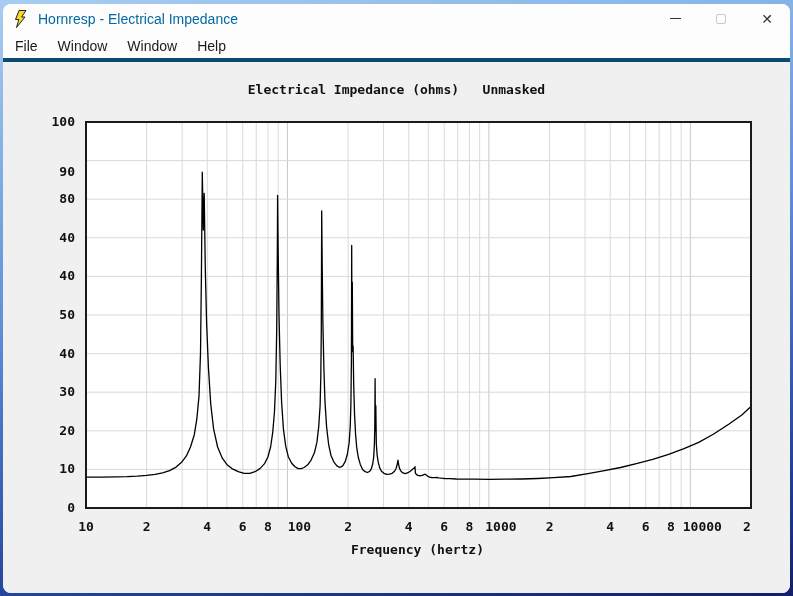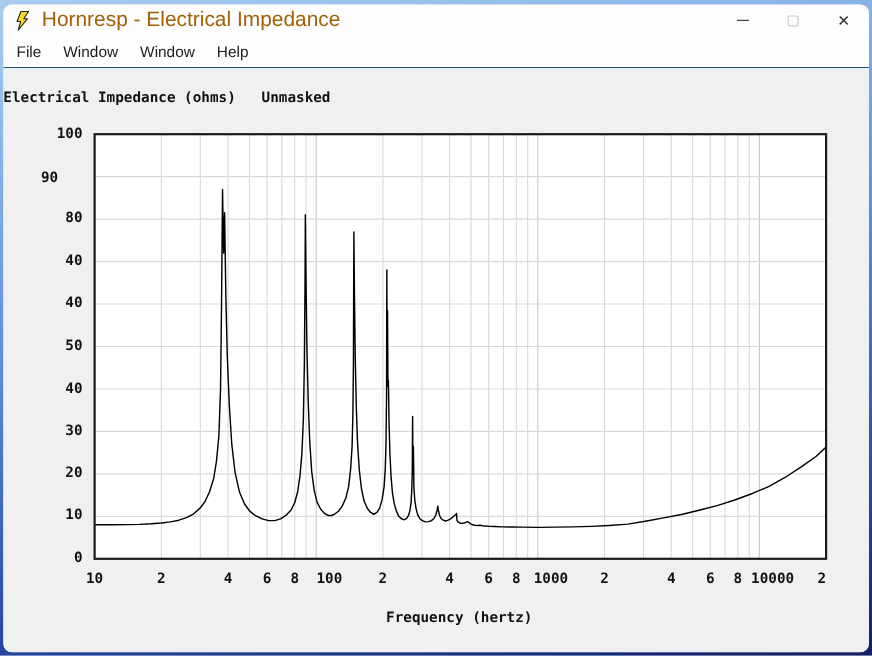--- a/index.html
+++ b/index.html
@@ -19,39 +19,39 @@
   }
   
   .titlebar {
     height: 29px;
     background: #fdfdfd;
     display: flex;
     align-items: center;
     position: relative;
   }
   .app-icon { width: 16px; height: 18px; margin-left: 10px; margin-right: 9px; flex: 0 0 auto; }
-  .window-title { font-size: 19px; color: #a16207; }
+  .window-title { font-size: 14px; color: #0369a1; }
   .titlebar-buttons { position: absolute; right: 0; top: 0; height: 100%; display: flex; }
   .tb-btn {
     width: 46px; height: 100%;
     display: flex; align-items: center; justify-content: center;
     color: #222; font-size: 13px;
     background: transparent; border: none;
   }
   .min-glyph { display: block; width: 11px; height: 0; border-top: 1.4px solid #333; }
   .max-glyph { display: block; width: 10px; height: 10px; border: 1.4px solid #c9c9c9; border-radius: 2px; }
   .close-glyph { font-size: 14px; color: #333; font-weight: 400; }
   
   .menubar {
     height: 29px;
     background: #fdfdfd;
     display: flex;
     align-items: center;
     padding-left: 2px;
-    border-bottom: 1px solid #0c4a6e;
+    border-bottom: 4px solid #0c4a6e;
   }
   .menu-item {
     font-size: 14px;
     color: #1b1b1b;
     padding: 4px 10px;
     cursor: default;
   }
   
   .content {
     position: relative;
@@ -60,20 +60,21 @@
     background: #f0f0f0;
   }
   .chart-font {
     font-family: "DejaVu Sans Mono", monospace;
     font-weight: bold;
     color: #111;
   }
   .chart-title {
     position: absolute;
     top: 20px; left: 0; right: 0;
+    text-align: center;
     font-size: 13px;
     white-space: pre;
   }
   #plot-svg { position: absolute; top: 0; left: 0; }
   .y-label {
     position: absolute;
     left: 12px; width: 60px;
     text-align: right;
     font-size: 13px;
     line-height: 16px;
@@ -81,21 +82,21 @@
   .x-label {
     position: absolute;
     top: 457px;
     transform: translateX(-50%);
     font-size: 13px;
     line-height: 16px;
     white-space: nowrap;
   }
   .x-axis-title {
     position: absolute;
-    top: 492px; left: 0; right: 0;
+    top: 480px; left: 0; right: 0;
     text-align: center;
     font-size: 13px;
     padding-left: 42px;
   }
 </style>
 </head>
 <body>
 
 <div class="window">
 
@@ -170,21 +171,21 @@
     <div id="y-labels">
         <span class="y-label chart-font" style="top: 438px;">0</span>
         <span class="y-label chart-font" style="top: 399.4px;">10</span>
         <span class="y-label chart-font" style="top: 360.8px;">20</span>
         <span class="y-label chart-font" style="top: 322.2px;">30</span>
         <span class="y-label chart-font" style="top: 283.6px; text-align: right;">40</span>
         <span class="y-label chart-font" style="top: 245px;">50</span>
         <span class="y-label chart-font" style="top: 206.4px;">40</span>
         <span class="y-label chart-font" style="top: 167.8px;">40</span>
         <span class="y-label chart-font" style="top: 129.2px;">80</span>
-        <span class="y-label chart-font" style="top: 92px; text-align: center;">90</span>
+        <span class="y-label chart-font" style="top: 102px;">90</span>
         <span class="y-label chart-font" style="top: 52px;">100</span>
       </div>
     <div id="x-labels">
         <span class="x-label chart-font" style="left: 83px;">10</span>
         <span class="x-label chart-font" style="left: 143.643px;">2</span>
         <span class="x-label chart-font" style="left: 204.286px;">4</span>
         <span class="x-label chart-font" style="left: 239.76px;">6</span>
         <span class="x-label chart-font" style="left: 264.93px;">8</span>
         <span class="x-label chart-font" style="left: 296.452px;">100</span>
         <span class="x-label chart-font" style="left: 345.095px;">2</span>

